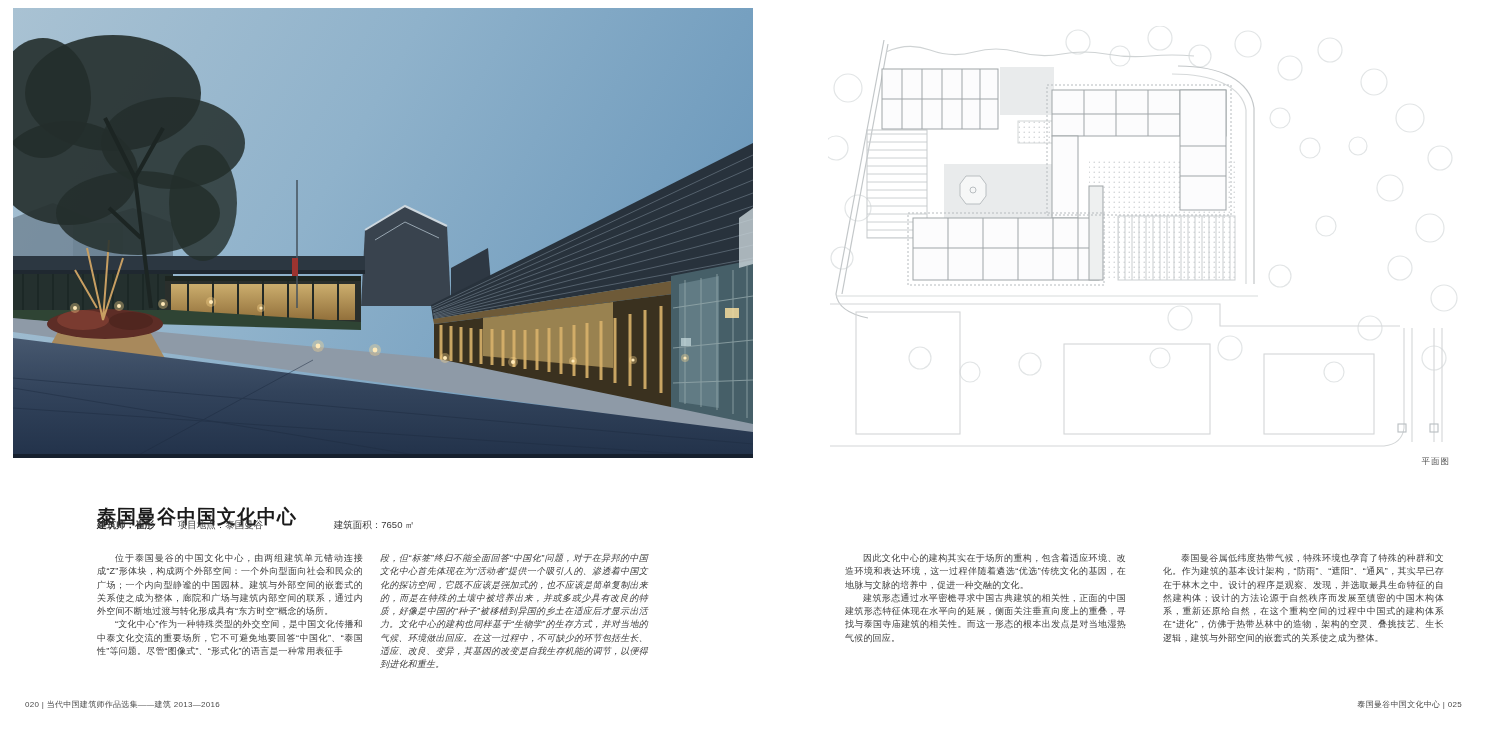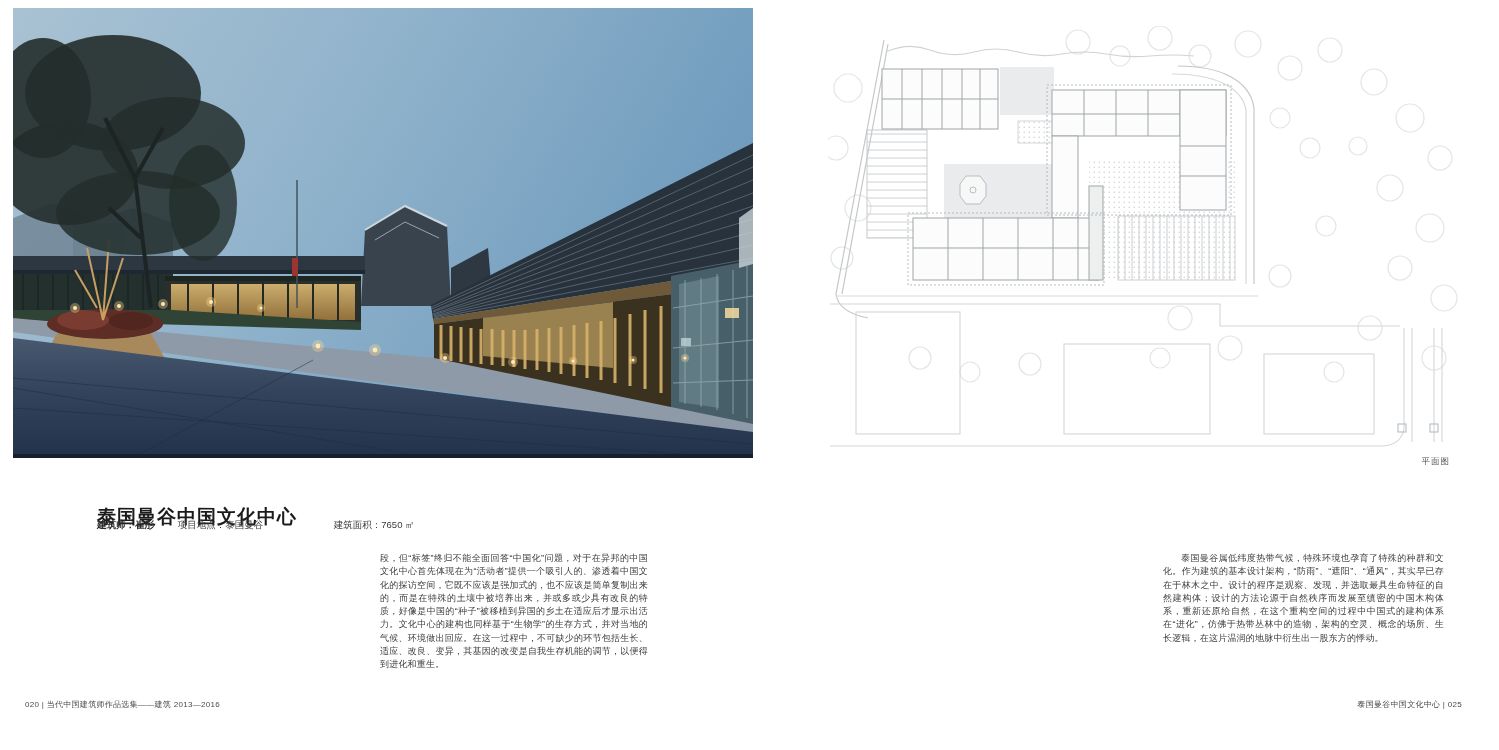--- a/index.html
+++ b/index.html
@@ -15,21 +15,21 @@
   .byline .b-loc{margin-right:28px;color:#3a3a3a;}
   .byline .b-area{color:#3a3a3a;margin-left:40px;}
   
   .body-col{position:absolute;top:552px;font-size:9px;line-height:13.3px;color:#3c3c3c;
             text-align:justify;letter-spacing:0.2px;}
   .col1{left:97px;width:266px;}
   .col2{left:380px;width:268px;}
   .col3{left:845px;width:281px;}
   .col4{left:1163px;width:281px;}
   .para{text-indent:2em;margin:0;}
-  .para.cont{text-indent:0;}
+  .para.cont{text-indent:0;font-style:italic;}
   
   .plan{position:absolute;left:828px;top:26px;width:642px;height:440px;}
   .plan-caption{position:absolute;left:1385px;top:456px;width:65px;text-align:right;
                 font-size:8.5px;color:#4f4f4f;letter-spacing:1px;}
   
   .footer{position:absolute;top:699px;font-size:8px;color:#4a4a4a;letter-spacing:0.3px;}
   .footer-left{left:25px;}
   .footer-right{right:37px;text-align:left;}
 </style>
 </head>
@@ -235,20 +235,24 @@
   </div>
 
   <h1 class="title">泰国曼谷中国文化中心</h1>
 
   <div class="byline">
     <span class="b-architect">建筑师：崔彤</span>
     <span class="b-loc">项目地点：泰国曼谷</span>
     <span class="b-area">建筑面积：7650 ㎡</span>
   </div>
 
+  <div class="body-col col1">
+    <p class="para">位于泰国曼谷的中国文化中心，由两组建筑单元错动连接成“Z”形体块，构成两个外部空间：一个外向型面向社会和民众的广场；一个内向型静谧的中国园林。建筑与外部空间的嵌套式的关系使之成为整体，廊院和广场与建筑内部空间的联系，通过内外空间不断地过渡与转化形成具有“东方时空”概念的场所。</p>
+    <p class="para">“文化中心”作为一种特殊类型的外交空间，是中国文化传播和中泰文化交流的重要场所，它不可避免地要回答“中国化”、“泰国性”等问题。尽管“图像式”、“形式化”的语言是一种常用表征手</p>
+  </div>
   <div class="body-col col2">
     <p class="para cont">段，但“标签”终归不能全面回答“中国化”问题，对于在异邦的中国文化中心首先体现在为“活动者”提供一个吸引人的、渗透着中国文化的探访空间，它既不应该是强加式的，也不应该是简单复制出来的，而是在特殊的土壤中被培养出来，并或多或少具有改良的特质，好像是中国的“种子”被移植到异国的乡土在适应后才显示出活力。文化中心的建构也同样基于“生物学”的生存方式，并对当地的气候、环境做出回应。在这一过程中，不可缺少的环节包括生长、适应、改良、变异，其基因的改变是自我生存机能的调节，以便得到进化和重生。</p>
   </div>
 
   <div class="footer footer-left">020 | 当代中国建筑师作品选集——建筑 2013—2016</div>
 
   <div class="plan">
     <svg width="642" height="440" viewBox="0 0 642 440">
       <defs>
         <pattern id="dots" width="5" height="5" patternUnits="userSpaceOnUse">
@@ -366,19 +370,23 @@
         <path d="M584,302 L584,416"></path>
         <path d="M606,302 L606,416 M614,302 L614,416"></path>
         <rect x="570" y="398" width="8" height="8" stroke="#b9bec1"></rect>
         <rect x="602" y="398" width="8" height="8" stroke="#b9bec1"></rect>
       </g>
     </svg>
   </div>
 
   <div class="plan-caption">平面图</div>
 
+  <div class="body-col col3">
+    <p class="para">因此文化中心的建构其实在于场所的重构，包含着适应环境、改造环境和表达环境，这一过程伴随着遴选“优选”传统文化的基因，在地脉与文脉的培养中，促进一种交融的文化。</p>
+    <p class="para">建筑形态通过水平密檐寻求中国古典建筑的相关性，正面的中国建筑形态特征体现在水平向的延展，侧面关注垂直向度上的重叠，寻找与泰国寺庙建筑的相关性。而这一形态的根本出发点是对当地湿热气候的回应。</p>
+  </div>
   <div class="body-col col4">
-    <p class="para">泰国曼谷属低纬度热带气候，特殊环境也孕育了特殊的种群和文化。作为建筑的基本设计架构，“防雨”、“遮阳”、“通风”，其实早已存在于林木之中。设计的程序是观察、发现，并选取最具生命特征的自然建构体；设计的方法论源于自然秩序而发展至缜密的中国木构体系，重新还原给自然，在这个重构空间的过程中中国式的建构体系在“进化”，仿佛于热带丛林中的造物，架构的空灵、概念的场所、生长逻辑，在这片温润的地脉中衍生出一股东方的悸动。</p>
+    <p class="para">泰国曼谷属低纬度热带气候，特殊环境也孕育了特殊的种群和文化。作为建筑的基本设计架构，“防雨”、“遮阳”、“通风”，其实早已存在于林木之中。设计的程序是观察、发现，并选取最具生命特征的自然建构体；设计的方法论源于自然秩序而发展至缜密的中国木构体系，重新还原给自然，在这个重构空间的过程中中国式的建构体系在“进化”，仿佛于热带丛林中的造物，架构的空灵、叠挑技艺、生长逻辑，建筑与外部空间的嵌套式的关系使之成为整体。</p>
   </div>
 
   <div class="footer footer-right">泰国曼谷中国文化中心 | 025</div>
 
 </div>
 
 </body></html>

